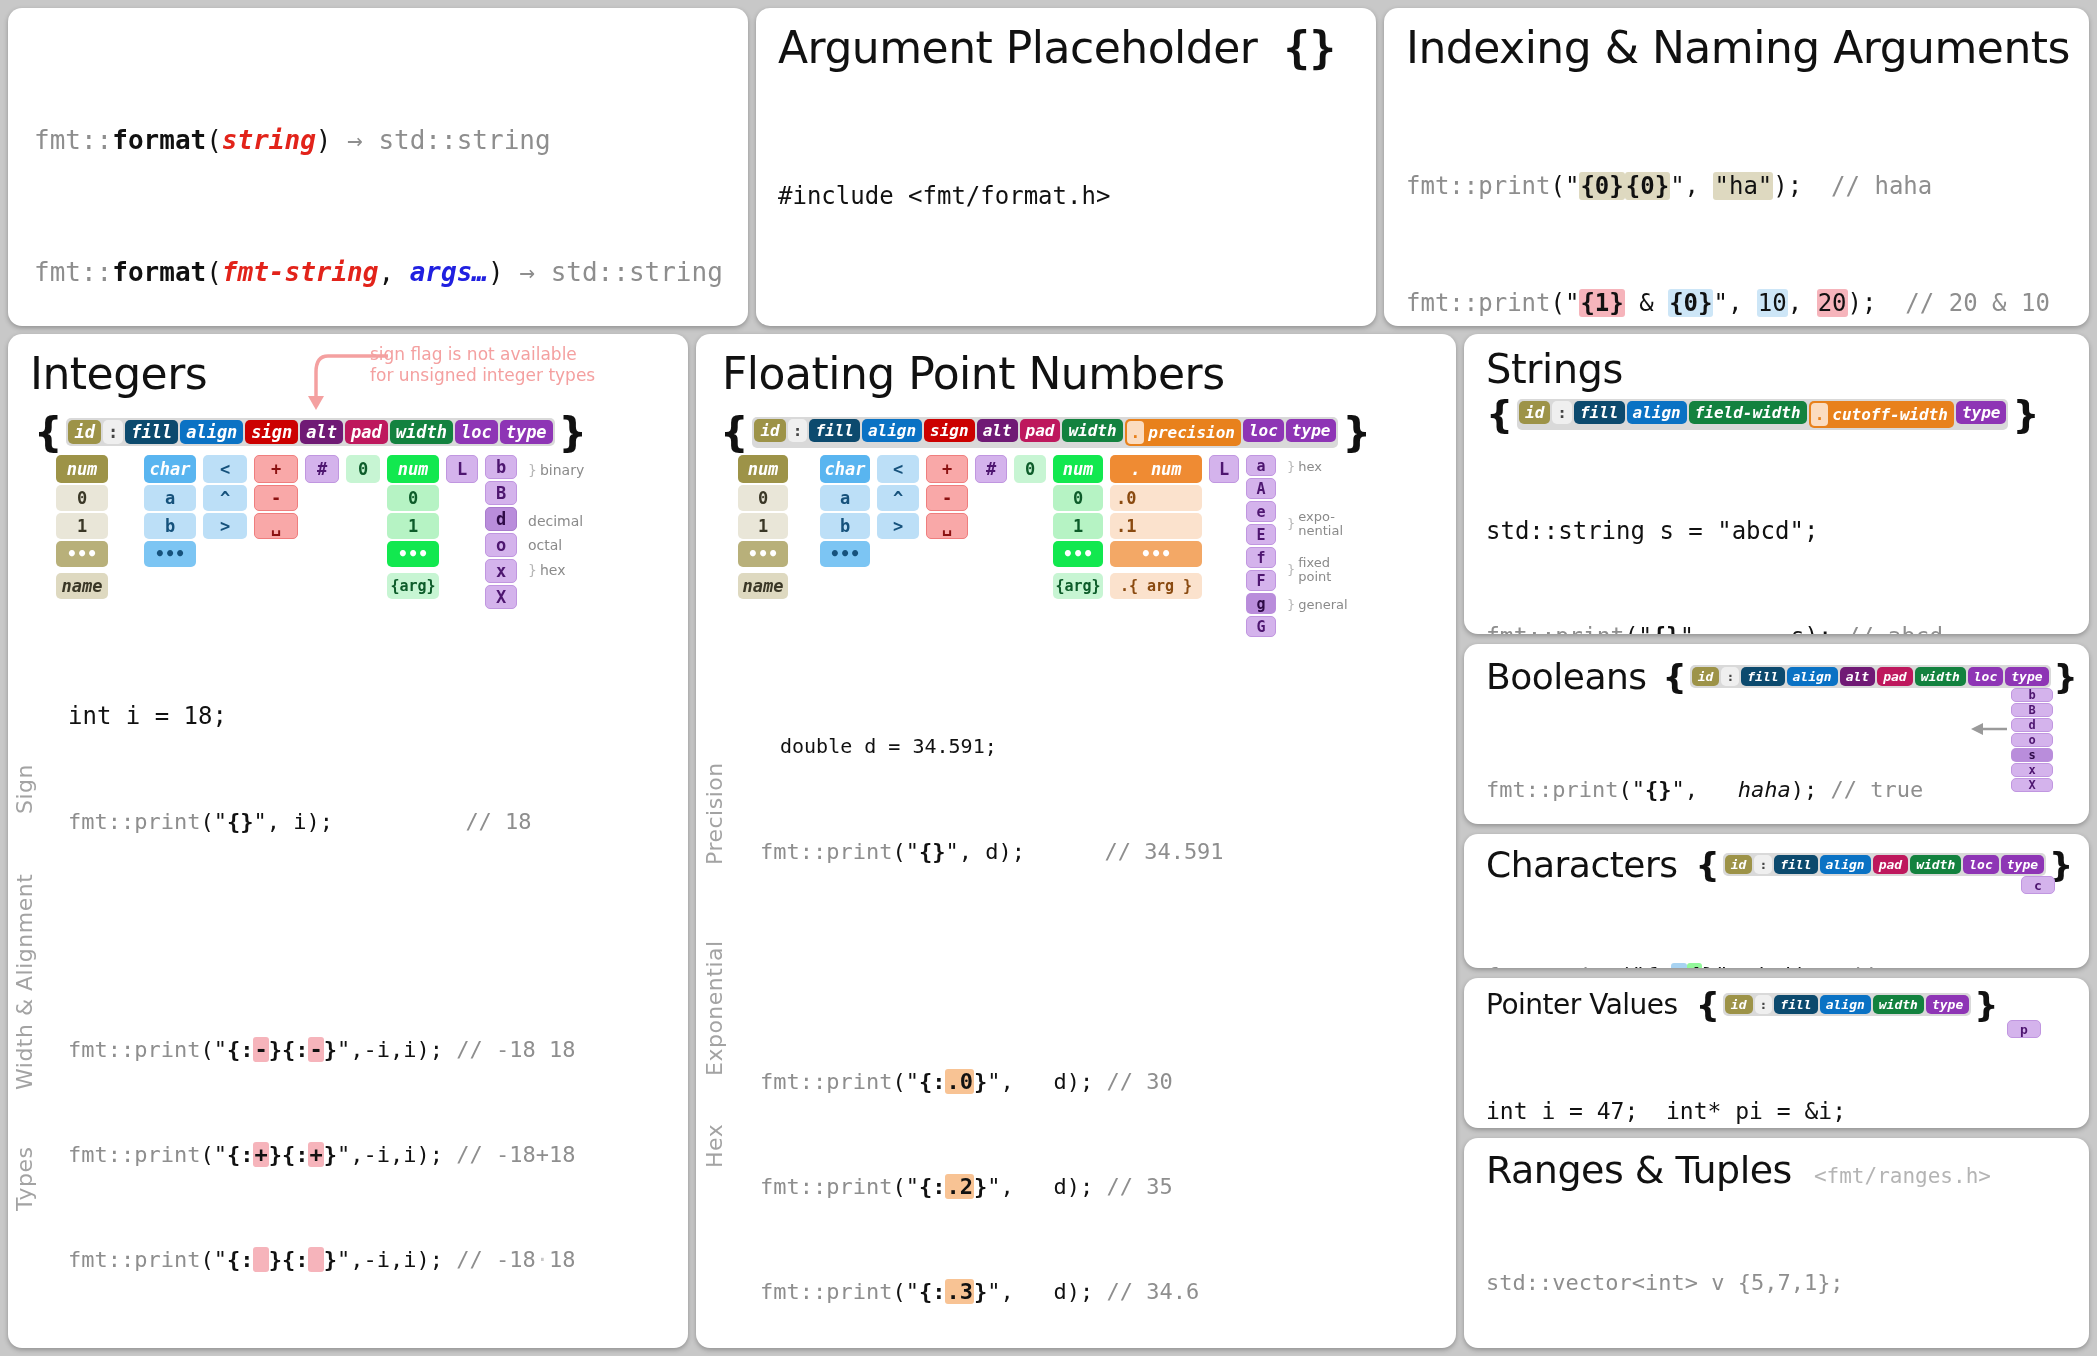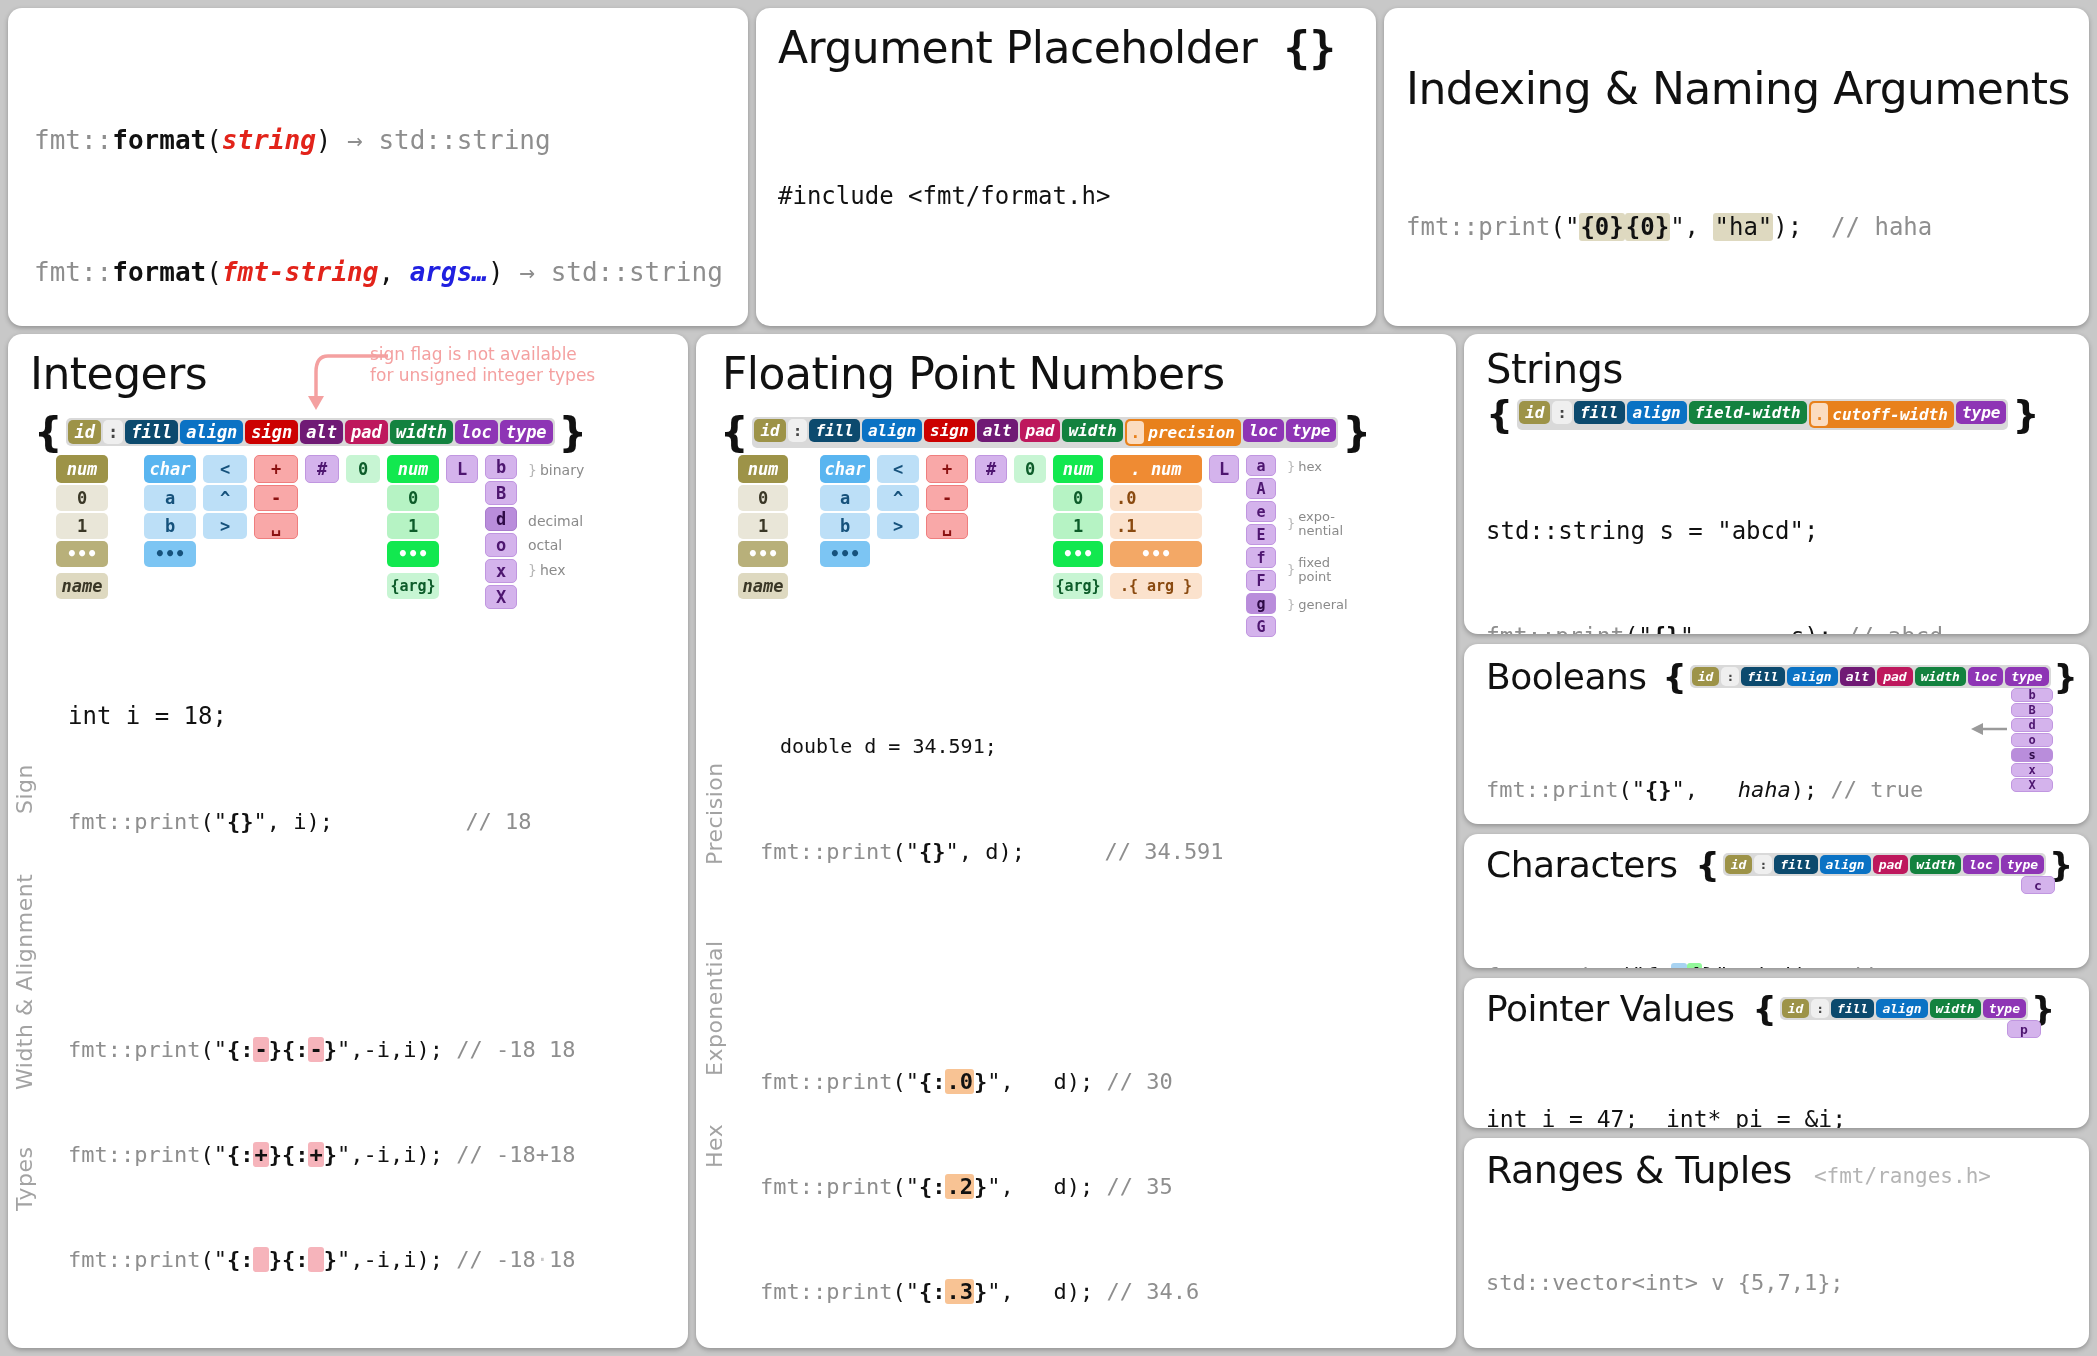--- a/index.html
+++ b/index.html
@@ -135,21 +135,21 @@
       <div style="height:8px"></div>
       
       
       
       
     </div>
   </div>
 </div>
 
 <div class="card" style="left:1384px; top:8px; width:705px; height:318px;">
-  <div style="padding:14px 0 0 22px;margin-top:41px;">
+  <div style="padding:14px 0 0 22px;">
     <div class="title" style="font-size:44px;">Indexing &amp; Naming Arguments</div>
     <div class="code" style="font-size:24px; line-height:39px; margin-top:16px;">
       <div><span class="ns">fmt::print</span>("<span class="h h-khaki bold">{0}</span><span class="h h-khaki bold">{0}</span>", <span class="h h-khaki">"ha"</span>);  <span class="cm">// haha</span></div>
       <div><span class="ns">fmt::print</span>("<span class="h h-pink bold">{1}</span> &amp; <span class="h h-blue bold">{0}</span>", <span class="h h-blue">10</span>, <span class="h h-pink">20</span>);  <span class="cm">// 20 &amp; 10</span></div>
       
       
       
     </div>
   </div>
 </div>
@@ -517,21 +517,21 @@
     </div>
     <div class="code" style="font-size:22px; line-height:33px; margin-top:8px;">
       <div><span class="ns">fmt::print</span>("<span class="bold">{:<span class="h h-blue2">&gt;</span><span class="h h-green">4</span>}</span>", 'a');<span class="cm">  // <span class="cmL">···</span>a</span></div>
     </div>
   </div>
 </div>
 
 <div class="card" style="left:1464px; top:978px; width:625px; height:150px;">
   <div style="padding:10px 0 0 22px; position:relative;">
     <div style="display:flex; align-items:center;">
-      <div class="title" style="font-size:36px;">Pointer Values</div>
+      <div class="title" style="font-size:28px;">Pointer Values</div>
       <div class="spec" style="margin-left:18px;">
         <span class="brace" style="font-size:34px; line-height:28px;">{</span>
         <div class="specbar" style="margin:0 3px; font-size:13px;">
           <span class="tok t-id">id</span>
           <span class="tok t-colon">:</span>
           <span class="tok t-fill">fill</span>
           <span class="tok t-align">align</span>
           <span class="tok t-width">width</span>
           <span class="tok t-type">type</span>
         </div>

